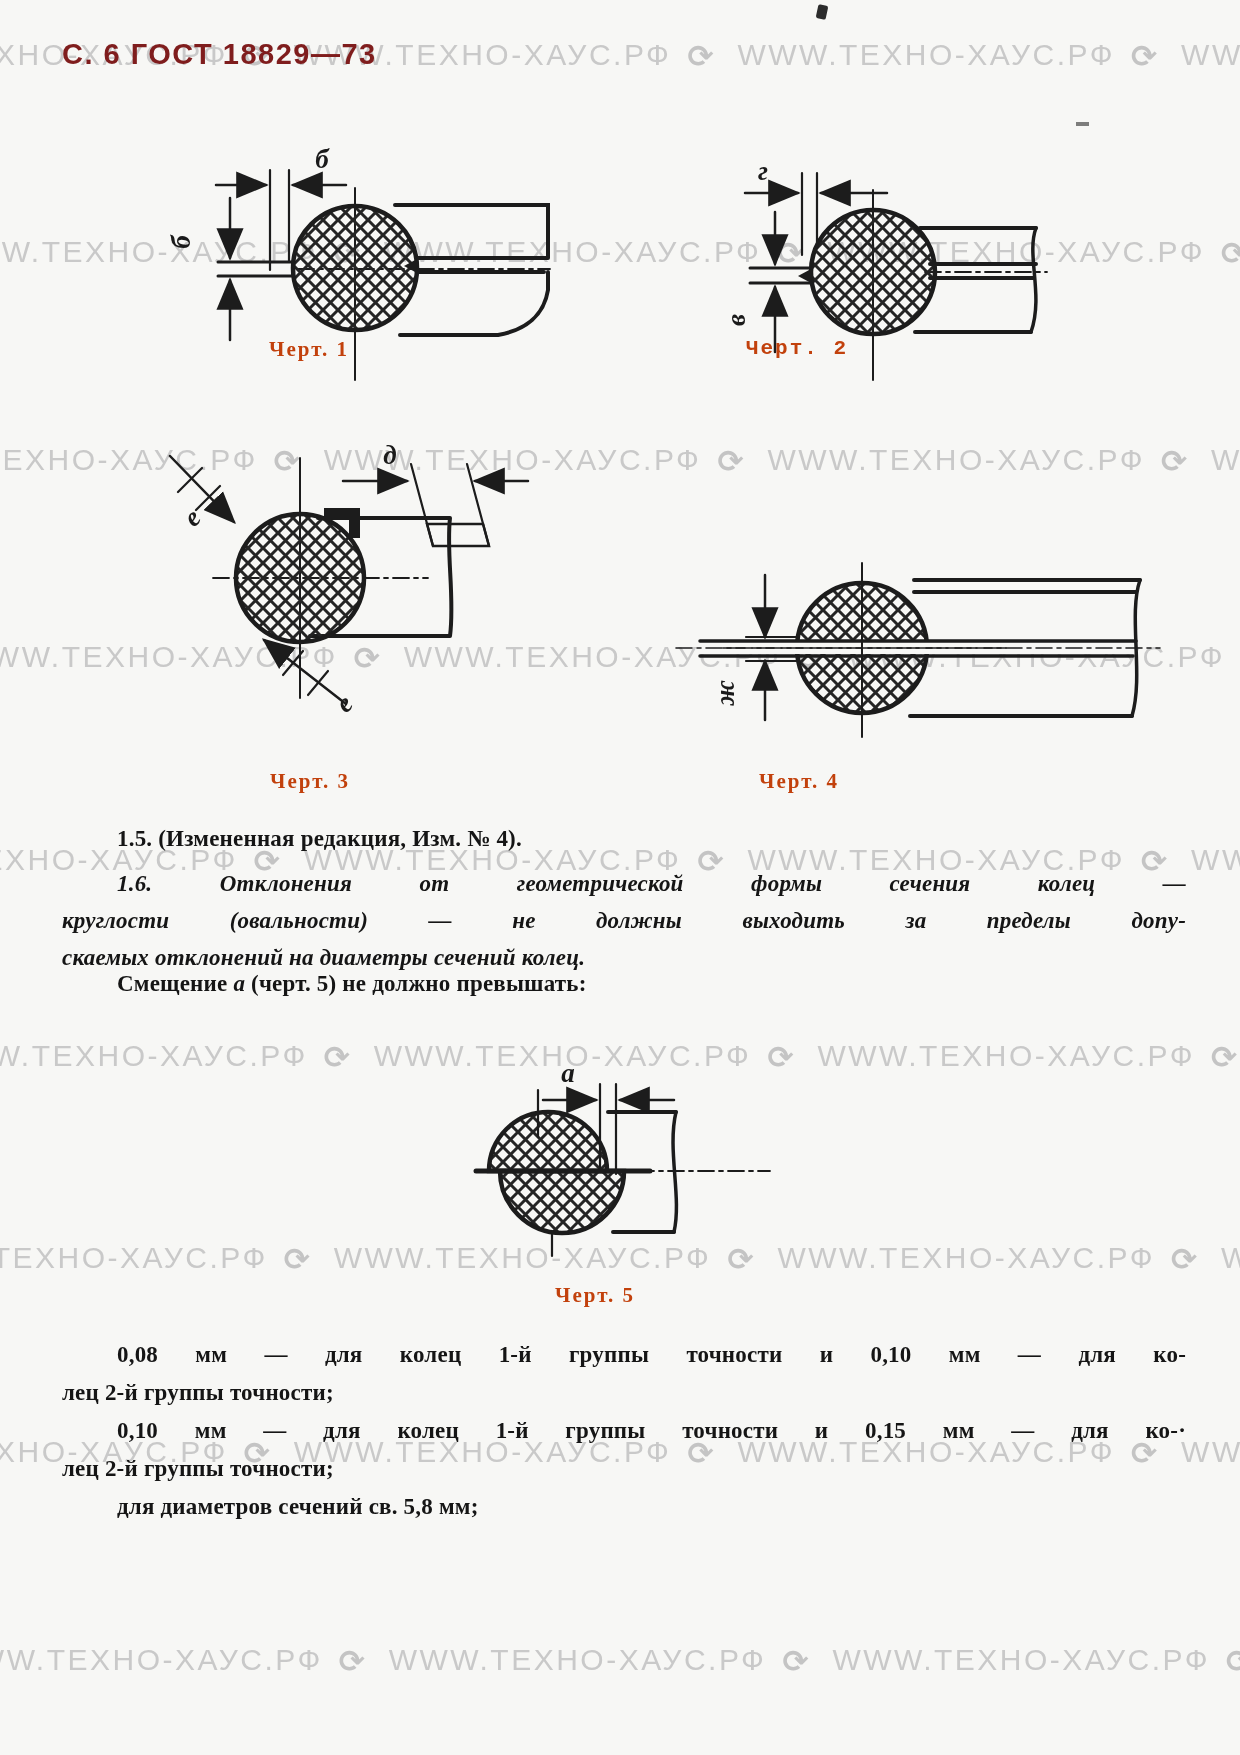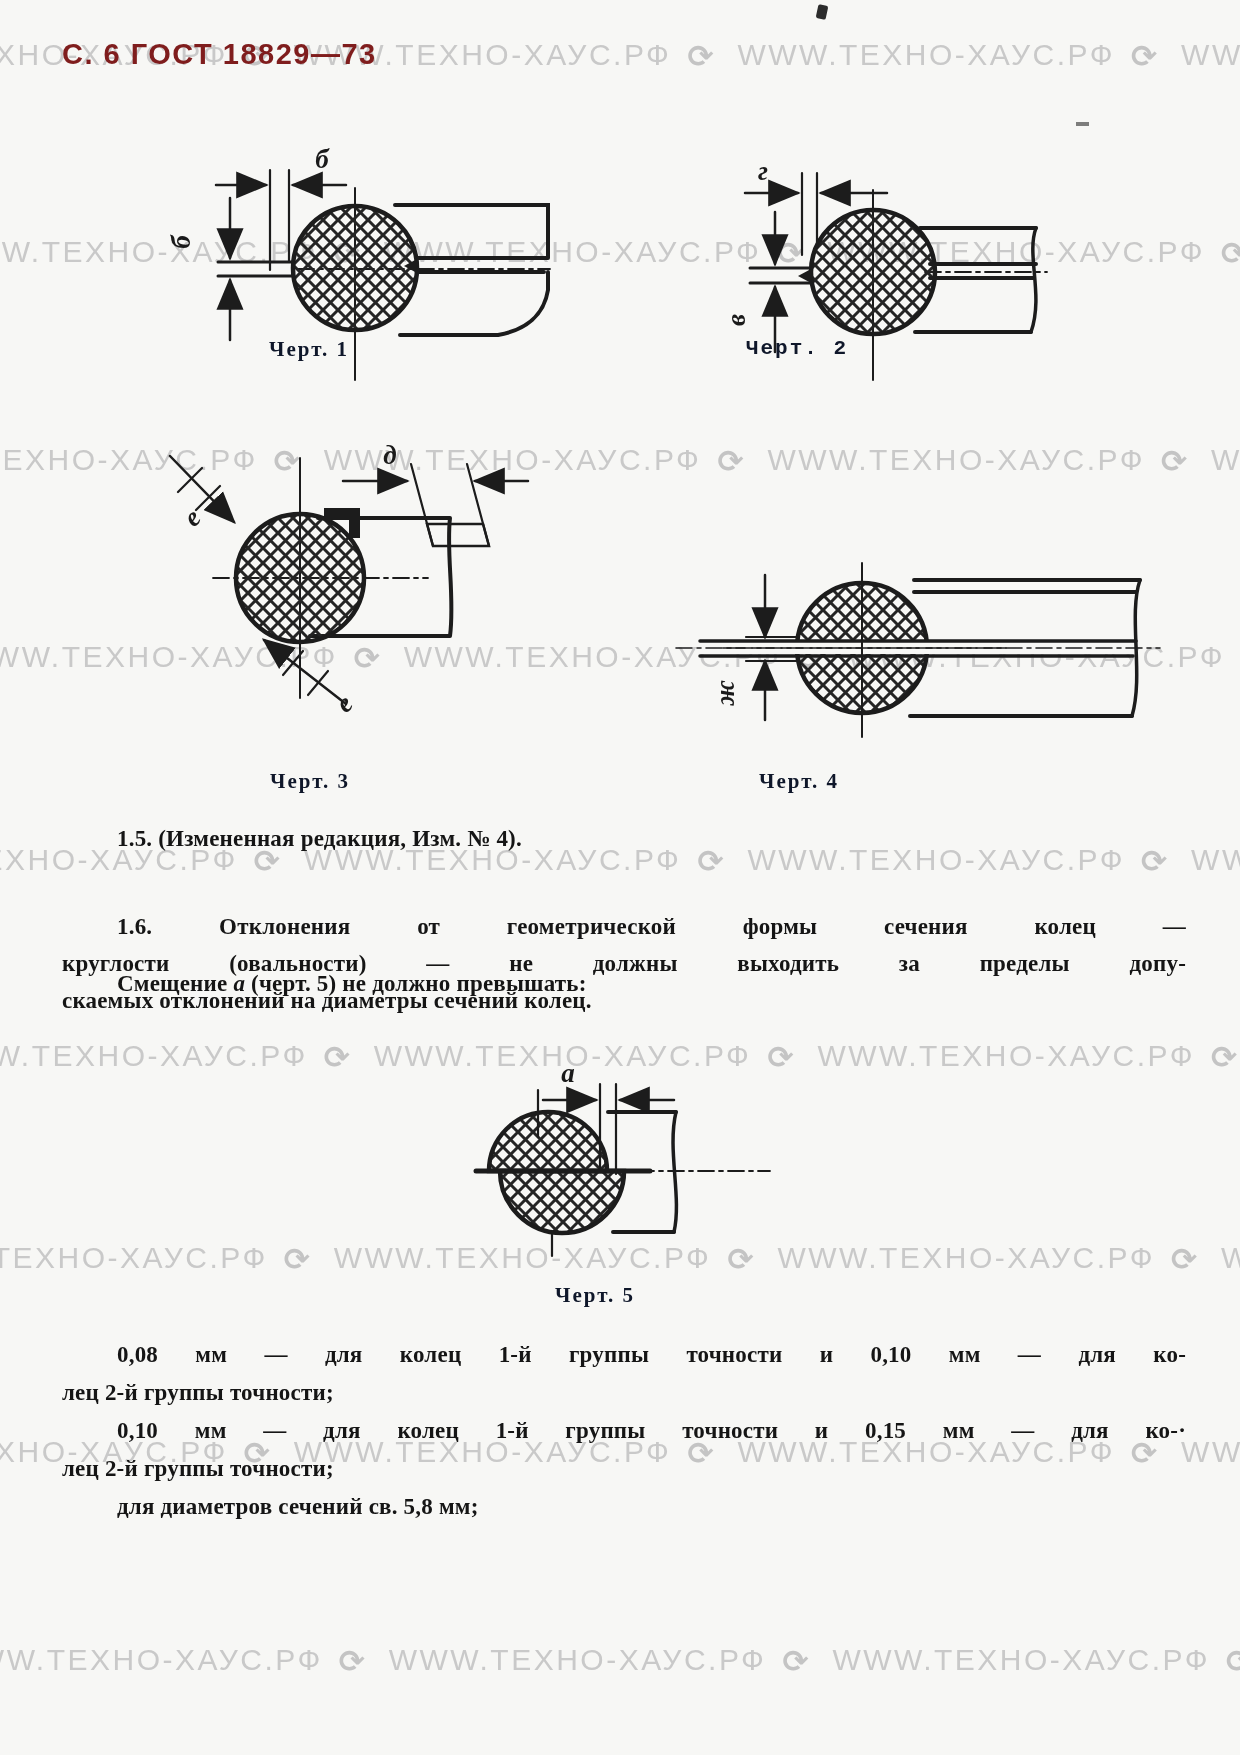--- a/index.html
+++ b/index.html
@@ -14,21 +14,21 @@
         color:#c9c9c9;letter-spacing:2.5px;margin-right:16px;}
   .wm-i{font-family:"DejaVu Sans",sans-serif;font-weight:700;font-size:31px;
         color:#c4c4c4;margin-right:24px;display:inline-block;transform:translateY(2px);}
   
   #hdr{position:absolute;left:62px;top:38px;z-index:3;
        font-family:"Liberation Sans",sans-serif;font-weight:700;font-size:29px;
        letter-spacing:1.5px;color:#7f1d1d;}
   
   .fig{position:absolute;z-index:2;}
   .figcap{position:absolute;z-index:3;width:180px;margin-left:-90px;text-align:center;
-          font-weight:700;font-size:21px;letter-spacing:2px;color:#0f172a;}
+          font-weight:700;font-size:21px;letter-spacing:2px;color:#c2410c;}
   .dl{font-family:"Liberation Serif",serif;font-style:italic;font-weight:700;
       font-size:27px;fill:#1a1a1a;text-anchor:middle;}
   svg line,svg path{stroke-linecap:round;}
   
   .tblock{position:absolute;left:62px;width:1124px;z-index:3;}
   .tline{font-weight:700;font-size:23px;line-height:37px;letter-spacing:0.2px;color:#151515;}
   #tol .tline{line-height:38px;}
   .ind{text-indent:55px;}
   .wide{text-align:justify;text-align-last:justify;}
   .itl{font-style:italic;}
@@ -162,21 +162,21 @@
       <path d="M118 162 H168 M118 186 H168" stroke-width="2.2"></path>
     </g>
     <text class="dl" transform="translate(106 218) rotate(-90)">ж</text>
   </svg>
   <div class="figcap" style="left:799px;top:769px;">Черт. 4</div>
 
   <div class="tblock" style="top:820px;">
     <div class="tline ind">1.5. (Измененная редакция, Изм. № 4).</div>
   </div>
 
-  <div class="tblock" style="top:908px;" id="c16">
+  <div class="tblock" style="top:865px;font-style:italic;" id="c16">
       <div class="tline ind wide">1.6. Отклонения от геометрической формы сечения колец —</div>
       <div class="tline wide">круглости (овальности) — не должны выходить за пределы допу-</div>
       <div class="tline">скаемых отклонений на диаметры сечений колец.</div>
     </div>
 
   <div class="tblock" style="top:965px;">
     <div class="tline ind">
       <span>Смещение </span><span class="itl">а</span><span> (черт. 5) не должно превышать:</span>
     </div>
   </div>

